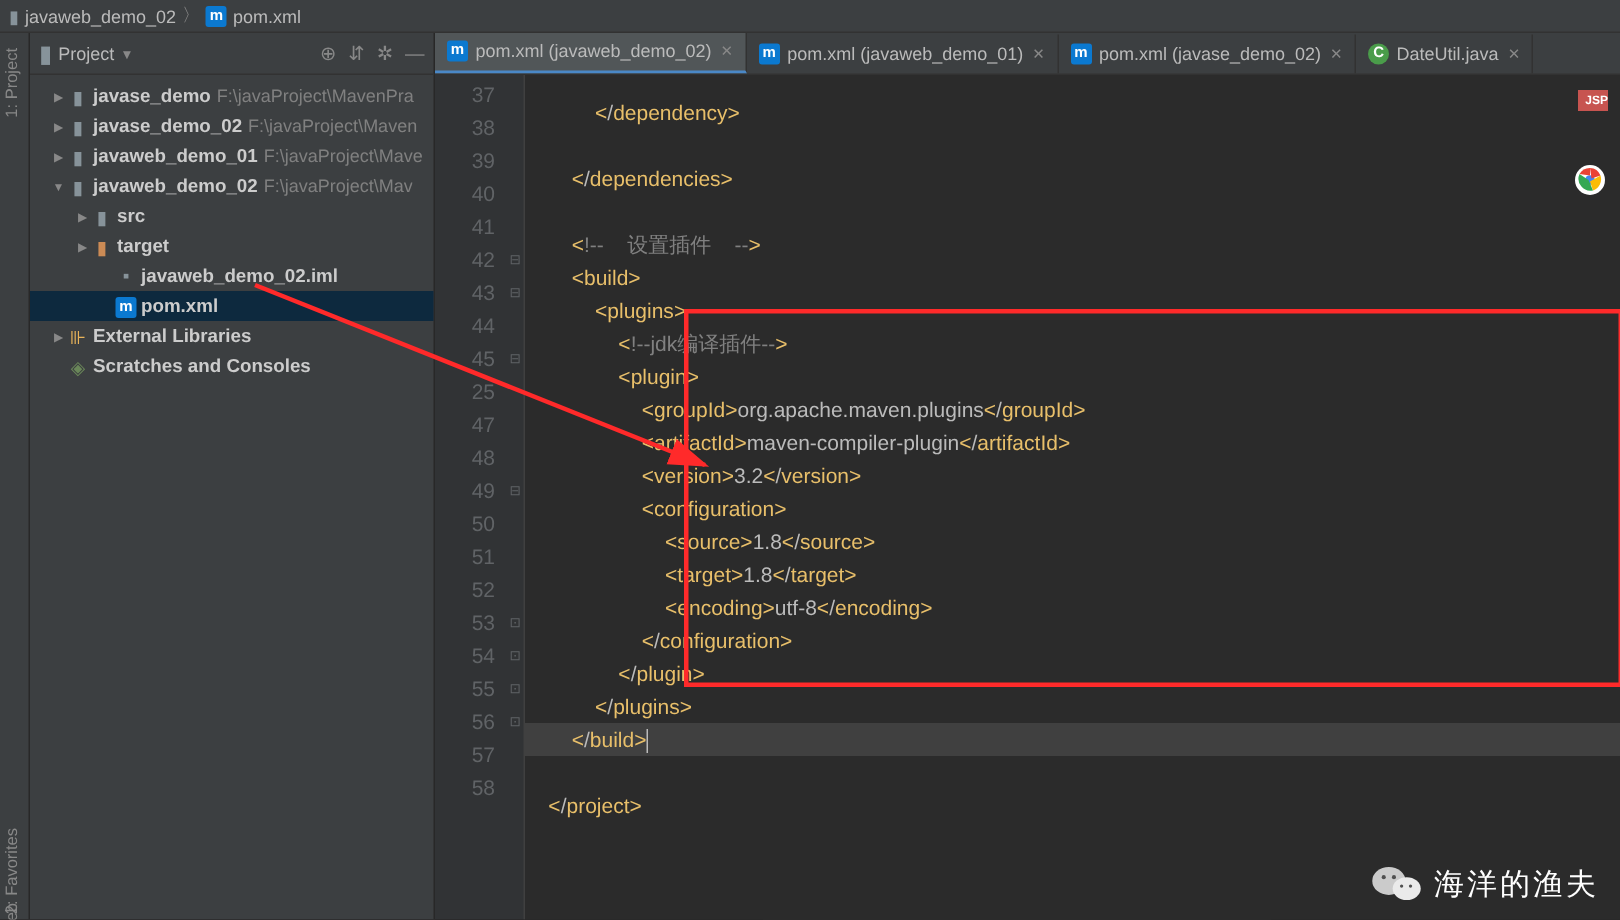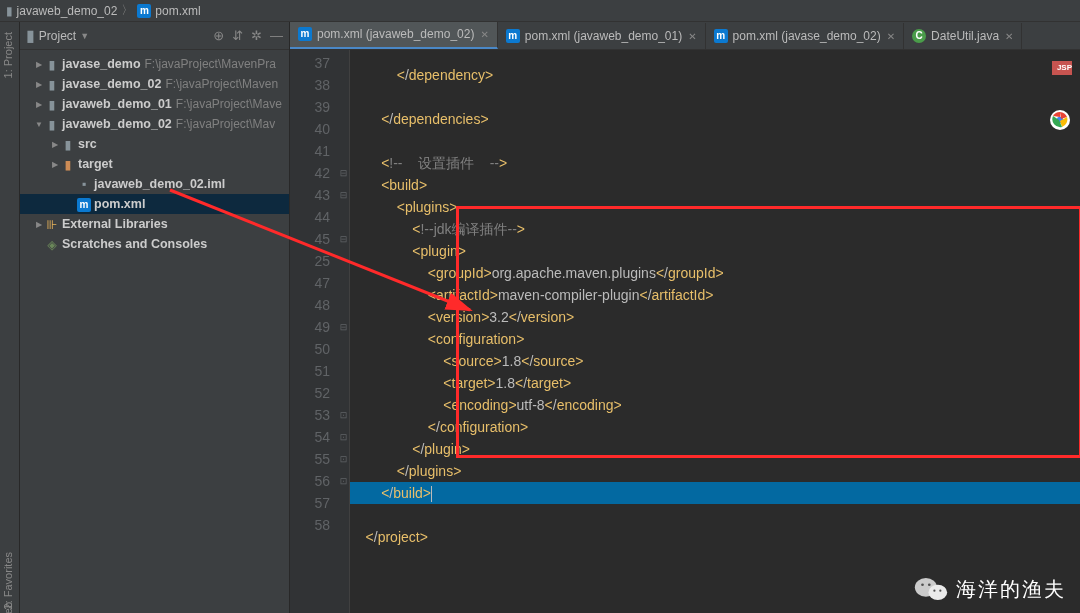--- a/index.html
+++ b/index.html
@@ -52,21 +52,21 @@
 .tab .c-i-s { display:inline-block; width:14px; height:14px; background:#4a9c4a; color:#fff; border-radius:50%; font-size:10px; font-weight:bold; text-align:center; line-height:14px; margin-right:5px; }
 .tab .close { margin-left:6px; color:#888; font-size:10px; }
 
 .code-wrap { position:absolute; top:28px; left:0; right:0; bottom:0; display:flex; font-family:"Consolas","Monaco",monospace; font-size:14px; }
 .gutter { width:48px; background:#313335; text-align:right; padding-right:8px; color:#606366; line-height:22px; padding-top:2px; }
 .gutter .ln { height:22px; }
 .fold { width:12px; background:#313335; border-right:1px solid #404040; line-height:22px; padding-top:2px; }
 .fold .f { height:22px; color:#606366; font-size:9px; text-align:center; }
 .code { flex:1; line-height:22px; padding-top:14px; position:relative; }
 .code .cl { height:22px; white-space:pre; }
-.code .cl.current { background:#0369a1; }
+.code .cl.current { background:#404040; }
 .t-tag { color:#e8bf6a; }
 .t-br { color:#e8bf6a; }
 .t-com { color:#808080; }
 .cursor { border-left:1px solid #bbb; display:inline-block; height:16px; vertical-align:middle; }
 
 
 .hlbox { position:absolute; border:3px solid #ff2a2a; pointer-events:none; }
 .arrow-svg { position:absolute; pointer-events:none; }
 
 

